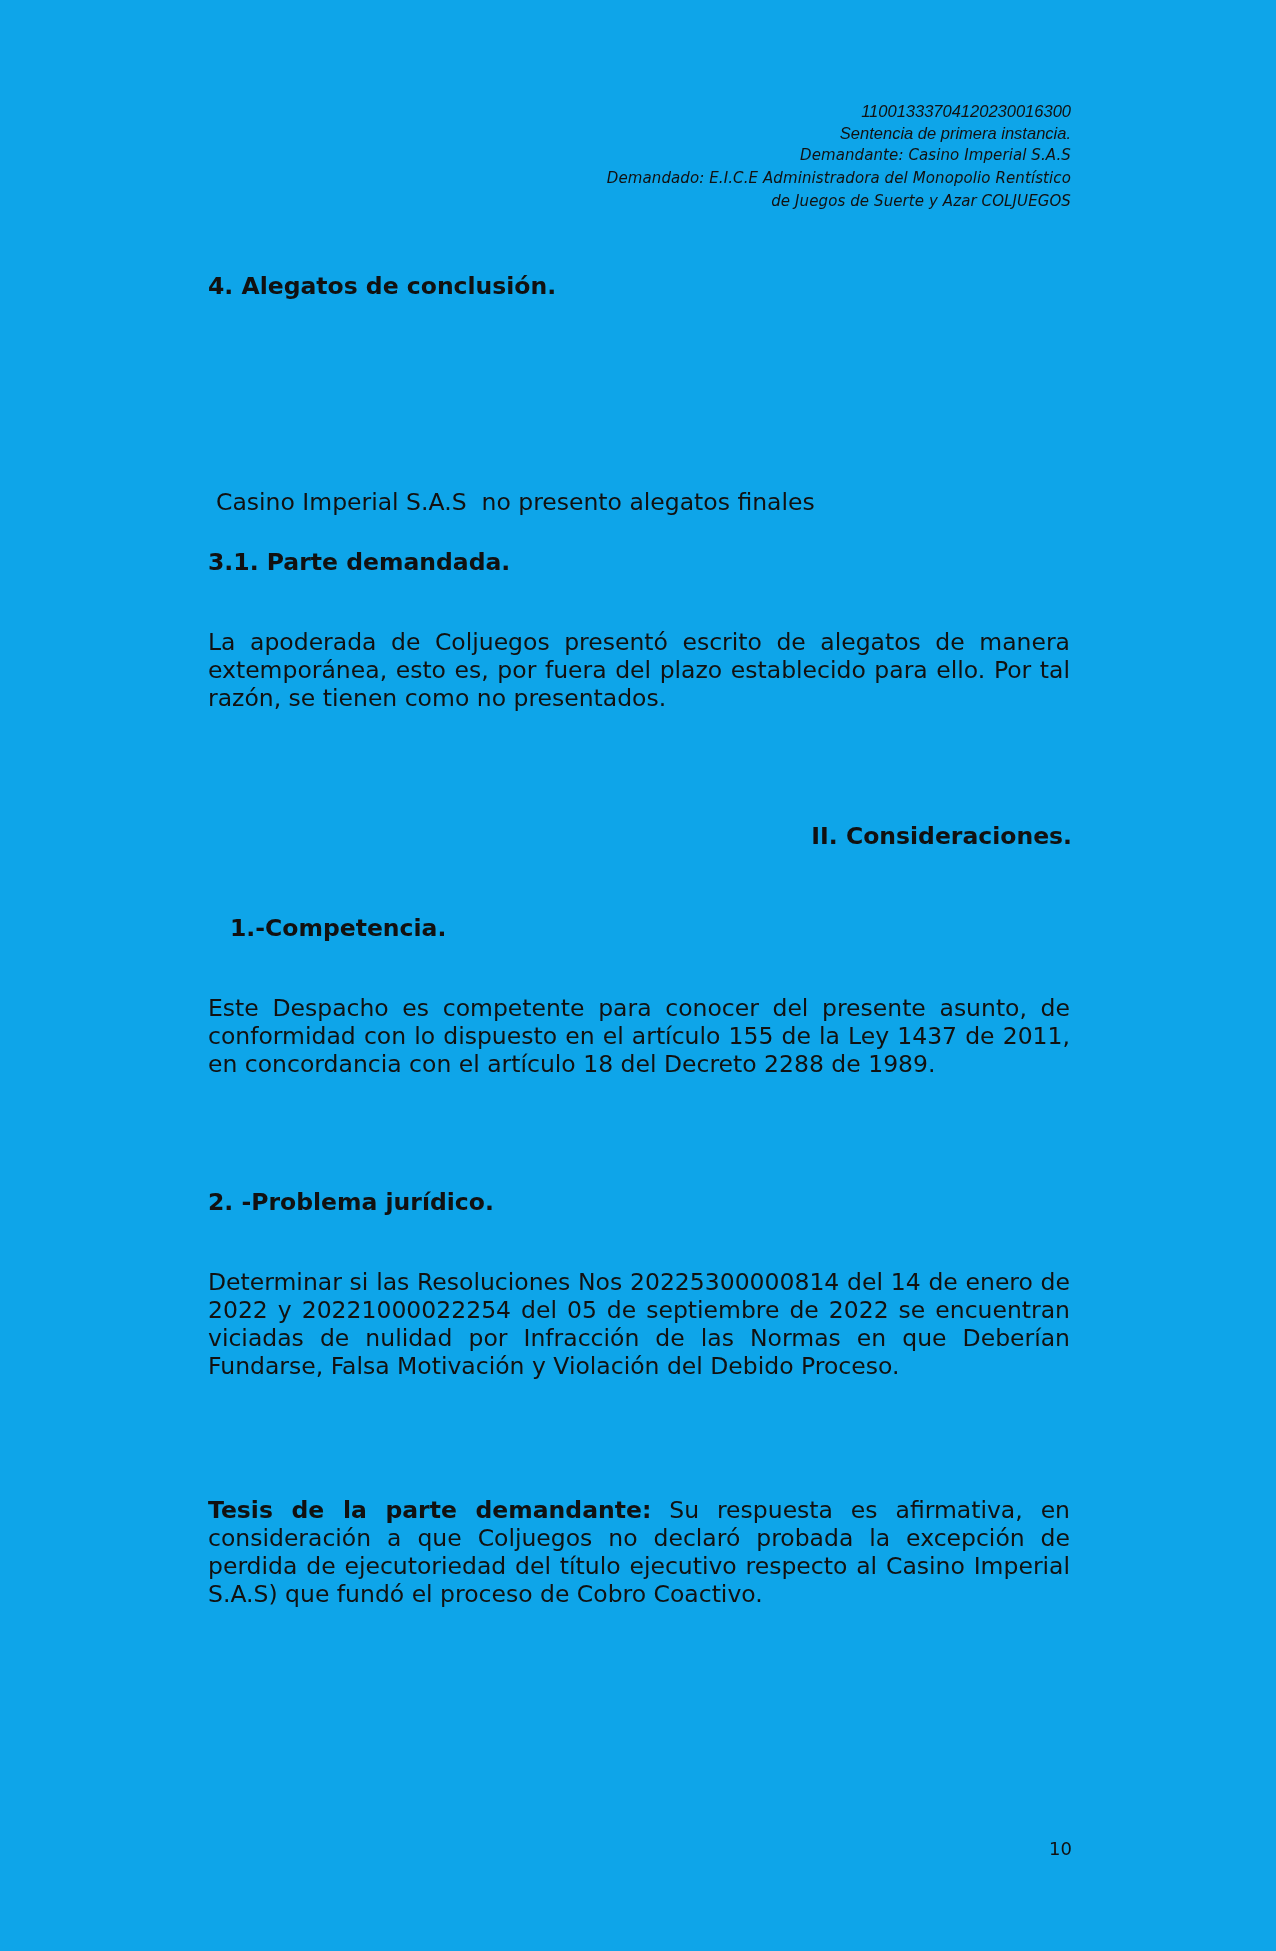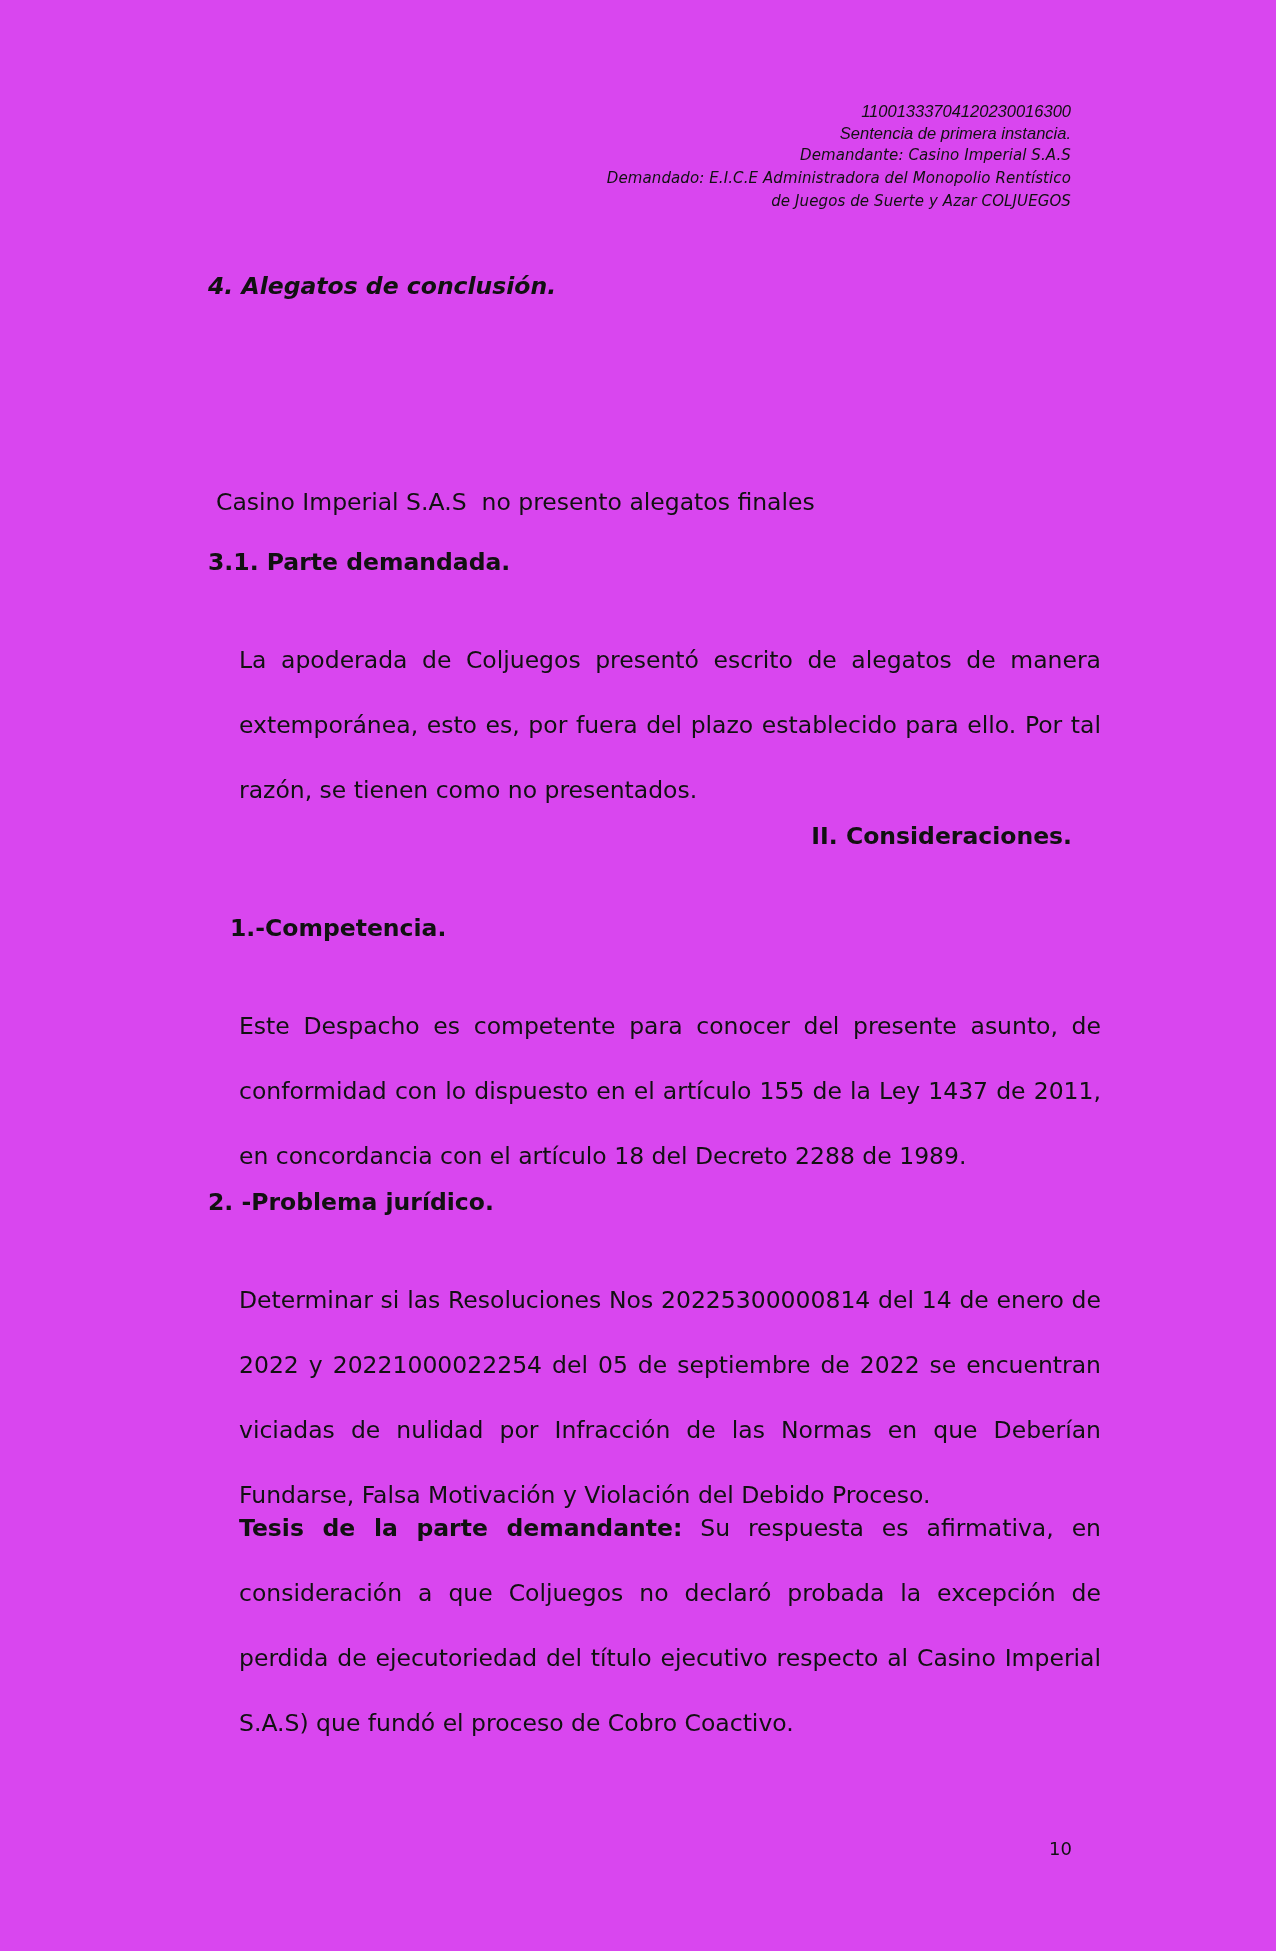--- a/index.html
+++ b/index.html
@@ -1,45 +1,45 @@
 <!DOCTYPE html>
 <html><head>
 <meta charset="utf-8">
 <style>
   html, body { margin: 0; padding: 0; background: #ffffff; }
   body { width: 1276px; height: 1951px; position: relative; overflow: hidden; color: #111111; }
-  .page { position: absolute; left: 0; top: 0; width: 1276px; height: 1951px; background: #d946ef; }
+  .page { position: absolute; left: 0; top: 0; width: 1276px; height: 1951px; background: #0ea5e9; }
 
   .header { position: absolute; right: 205px; top: 100px; text-align: right;
             font-family: "DejaVu Sans", sans-serif; font-style: italic; color: #111; }
   .header .l1, .header .l2 { font-family: "Liberation Sans", sans-serif; font-size: 16.5px; line-height: 22px; }
   .header .l3, .header .l4, .header .l5 { font-size: 15px; line-height: 23px; letter-spacing: 0.1px; }
 
   .body-text { position: absolute; left: 208px; width: 862px;
                font-family: "DejaVu Sans", sans-serif; font-size: 23.5px; color: #111; }
   .h { font-weight: bold; font-size: 23.5px; }
-  .p { line-height: 65px; text-align: justify; text-align-last: left; margin-left: 31px; }
+  .p { line-height: 28px; text-align: justify; text-align-last: left; }
   .center { text-align: right; width: 862px; }
 
   .pagenum { position: absolute; left: 1040px; top: 1838px; font-family: "DejaVu Sans", sans-serif; font-size: 18px; color: #111; margin-left: 9px; }
 </style>
 </head>
 <body>
 
 <div class="page">
 
   <div class="header">
     <div class="l1">11001333704120230016300</div>
     <div class="l2">Sentencia de primera instancia.</div>
     <div class="l3">Demandante: Casino Imperial S.A.S</div>
     <div class="l4">Demandado: E.I.C.E Administradora del Monopolio Rentístico</div>
     <div class="l5">de Juegos de Suerte y Azar COLJUEGOS</div>
   </div>
 
-  <div class="body-text h" style="top:272px;font-style:italic;">4. Alegatos de conclusión.</div>
+  <div class="body-text h" style="top:272px;">4. Alegatos de conclusión.</div>
 
 
   <div class="body-text" style="top:444px; left:216px; white-space:pre;margin-top:44px;">Casino Imperial S.A.S  no presento alegatos finales</div>
 
   <div class="body-text h" style="top:548px;">3.1. Parte demandada.</div>
 
   <div class="body-text p" style="top:628px;">La apoderada de Coljuegos presentó escrito de alegatos de manera extemporánea, esto es, por fuera del plazo establecido para ello. Por tal razón, se tienen como no presentados.</div>
 
   <div class="body-text h center" style="top:822px; padding-left:2px;">II. Consideraciones.</div>
 

